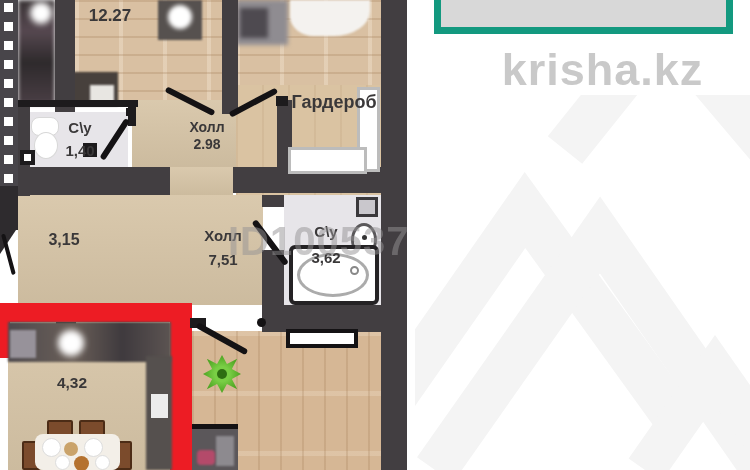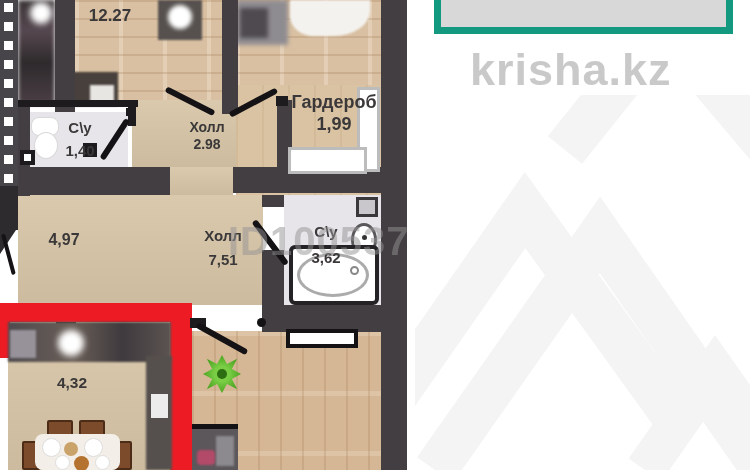--- a/index.html
+++ b/index.html
@@ -21,21 +21,21 @@
                            repeating-linear-gradient(180deg,rgba(255,246,232,.20) 0 5px,transparent 5px 60px);}
   .wood-soft{background-color:#dac3a2;
           background-image:repeating-linear-gradient(90deg,rgba(150,110,70,.10) 0 2px,transparent 2px 26px);}
   .white-fix{position:absolute;background:#fff;}
   .blur1{filter:blur(1px);}
   .blur2{filter:blur(2px);}
   .blur3{filter:blur(3px);}
   .circle{border-radius:50%;}
   .watermark{position:absolute;left:228px;top:219px;width:230px;font-size:40px;font-weight:700;
              color:rgba(148,146,148,.5);letter-spacing:1px;line-height:44px;}
-  .logo{position:absolute;left:470px;top:44px;width:265px;text-align:left;font-size:45px;
+  .logo{position:absolute;left:470px;top:44px;width:265px;text-align:center;font-size:45px;
         font-weight:700;color:#c9c9c9;letter-spacing:1px;}
   .teal-box{position:absolute;left:434px;top:-13px;width:285px;height:33px;background:#d8d8d8;
             border:7px solid #13997f;}
   .plant{position:absolute;left:203px;top:355px;width:38px;height:38px;
          background:radial-gradient(circle at 50% 50%,#79ce45 0 28%,#4ea322 70%);
          clip-path:polygon(50% 0,63% 24%,90% 10%,76% 37%,100% 50%,76% 63%,90% 90%,63% 76%,50% 100%,37% 76%,10% 90%,24% 63%,0 50%,24% 37%,10% 10%,37% 24%);}
   .chair{position:absolute;background:#7b4b2c;border:2px solid #4c2c16;border-radius:2px;}
 </style>
 </head>
 <body>
@@ -149,24 +149,23 @@
   <div class="rlabel" style="left:80px;top:116px;line-height:23px;font-size:15px;">
     <div>С\у</div>
     <div>1,40</div>
   </div>
   <div class="rlabel" style="left:207px;top:119px;line-height:17px;font-size:14px;">
     <div>Холл</div>
     <div>2.98</div>
   </div>
   <div class="rlabel" style="left:334px;top:91px;line-height:22px;font-size:18px;">
     <div>Гардероб</div>
-    <div>1,99</div>
   </div>
   <div class="rlabel" style="left:64px;top:226px;line-height:28px;font-size:16px;">
-    <div>4,97</div>
+    <div>3,15</div>
   </div>
   <div class="rlabel" style="left:223px;top:224px;line-height:24px;font-size:15px;">
     <div>Холл</div>
     <div>7,51</div>
   </div>
   <div class="rlabel" style="left:326px;top:219px;line-height:26px;font-size:15px;">
     <div>С\у</div>
     <div>3,62</div>
   </div>
   <div class="rlabel" style="left:72px;top:368px;line-height:30px;font-size:15.5px;">

